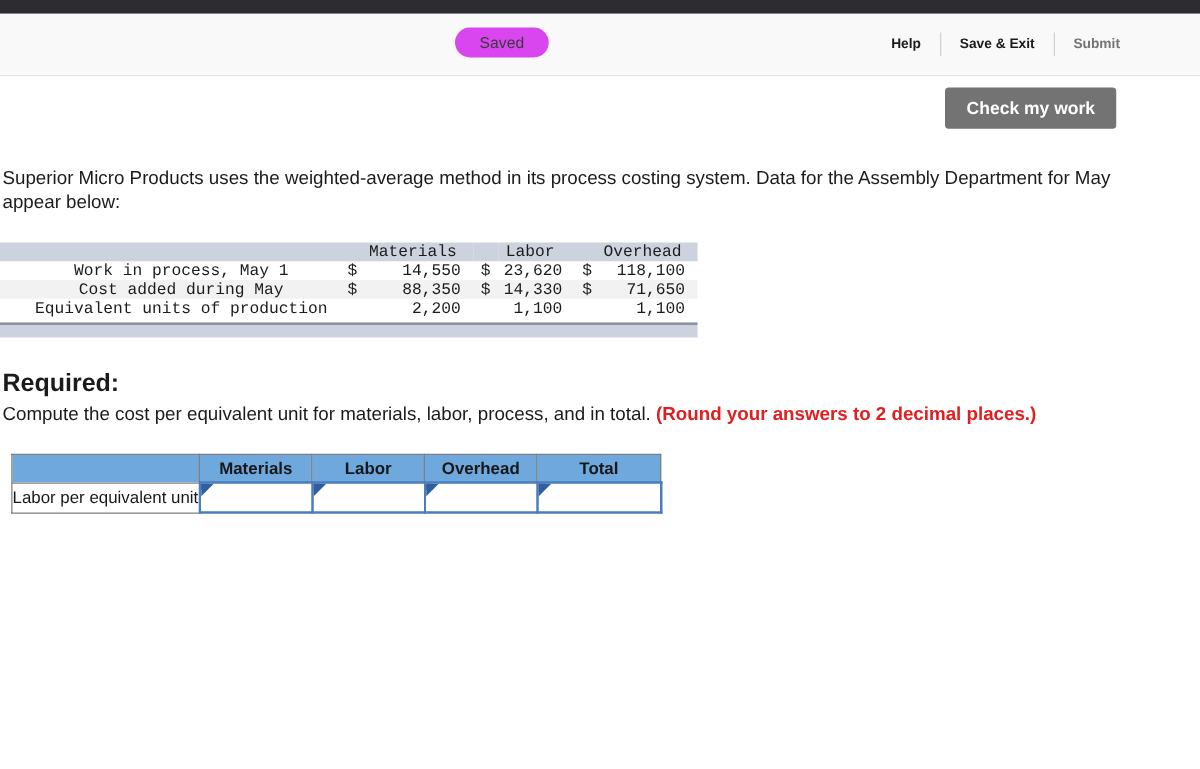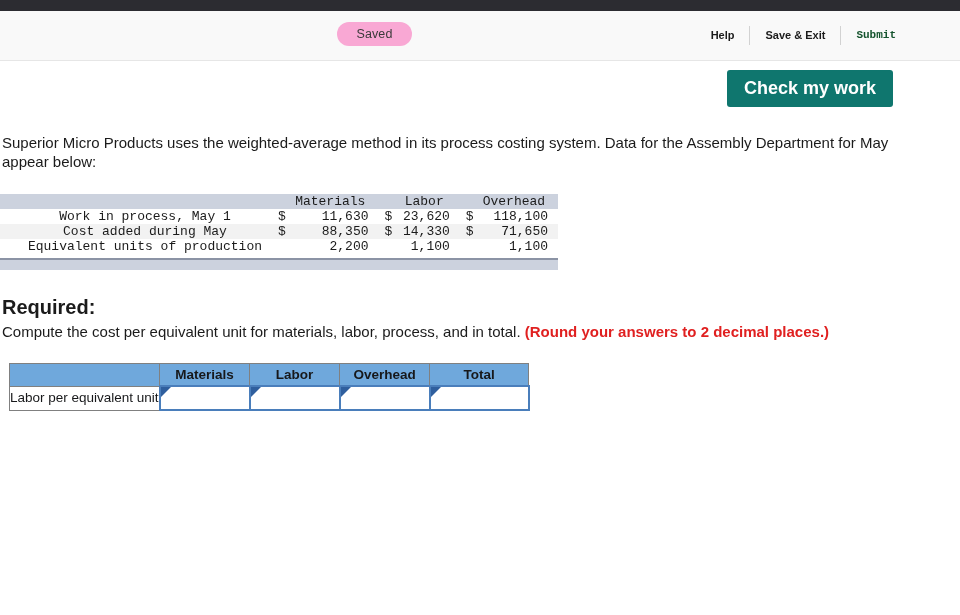--- a/index.html
+++ b/index.html
@@ -23,26 +23,26 @@
   .header {
     height: 49px;
     background: #f9f9f9;
     border-bottom: 1px solid #e6e6e6;
     display: flex;
     align-items: center;
     position: relative;
   }
   .saved-pill {
     position: absolute;
-    left: 337px;
+    left: 364px;
     top: 11px;
     width: 75px;
     height: 24px;
     border-radius: 13px;
-    background: #f9a8d4;
+    background: #d946ef;
     color: #3a3a3a;
     font-size: 12.5px;
     display: flex;
     align-items: center;
     justify-content: center;
     letter-spacing: 0.1px;
   }
   .header-actions {
     position: absolute;
     right: 64px;
@@ -54,42 +54,41 @@
   }
   .header-actions .hact {
     font-size: 11px;
     font-weight: bold;
     color: #1b1b1b;
     padding: 0 15px;
     line-height: 1;
     white-space: nowrap;
   }
   .header-actions .hact.link-blue {
-    color: #14532d;
+    color: #737373;
     padding-right: 0;
-    font-family: Liberation Mono, monospace;
   }
   .header-actions .vsep {
     width: 1px;
     height: 19px;
     background: #d2d2d2;
   }
 
   
   .cmw-row {
     height: 46px;
     position: relative;
   }
   .check-btn {
     position: absolute;
     right: 67px;
     top: 9px;
-    background: #0f766e;
+    background: #737373;
     color: #ffffff;
-    font-size: 18px;
+    font-size: 14px;
     font-weight: bold;
     border: none;
     border-radius: 3px;
     padding: 9px 17px 10px 17px;
     line-height: 1;
     cursor: pointer;
     font-family: "Liberation Sans", sans-serif;
   }
 
   
@@ -272,21 +271,21 @@
         <td class="dt-num dt-colhead">Materials</td>
         <td class="dt-cur"></td>
         <td class="dt-num dt-colhead">Labor</td>
         <td class="dt-cur"></td>
         <td class="dt-num dt-colhead">Overhead</td>
       </tr>
 
       <tr>
         <td class="dt-label">Work in process, May 1</td>
         <td class="dt-cur">$</td>
-        <td class="dt-num">11,630</td>
+        <td class="dt-num">14,550</td>
         <td class="dt-cur">$</td>
         <td class="dt-num">23,620</td>
         <td class="dt-cur">$</td>
         <td class="dt-num">118,100</td>
       </tr>
 
       <tr class="dt-row-alt">
         <td class="dt-label">Cost added during May</td>
         <td class="dt-cur">$</td>
         <td class="dt-num">88,350</td>

